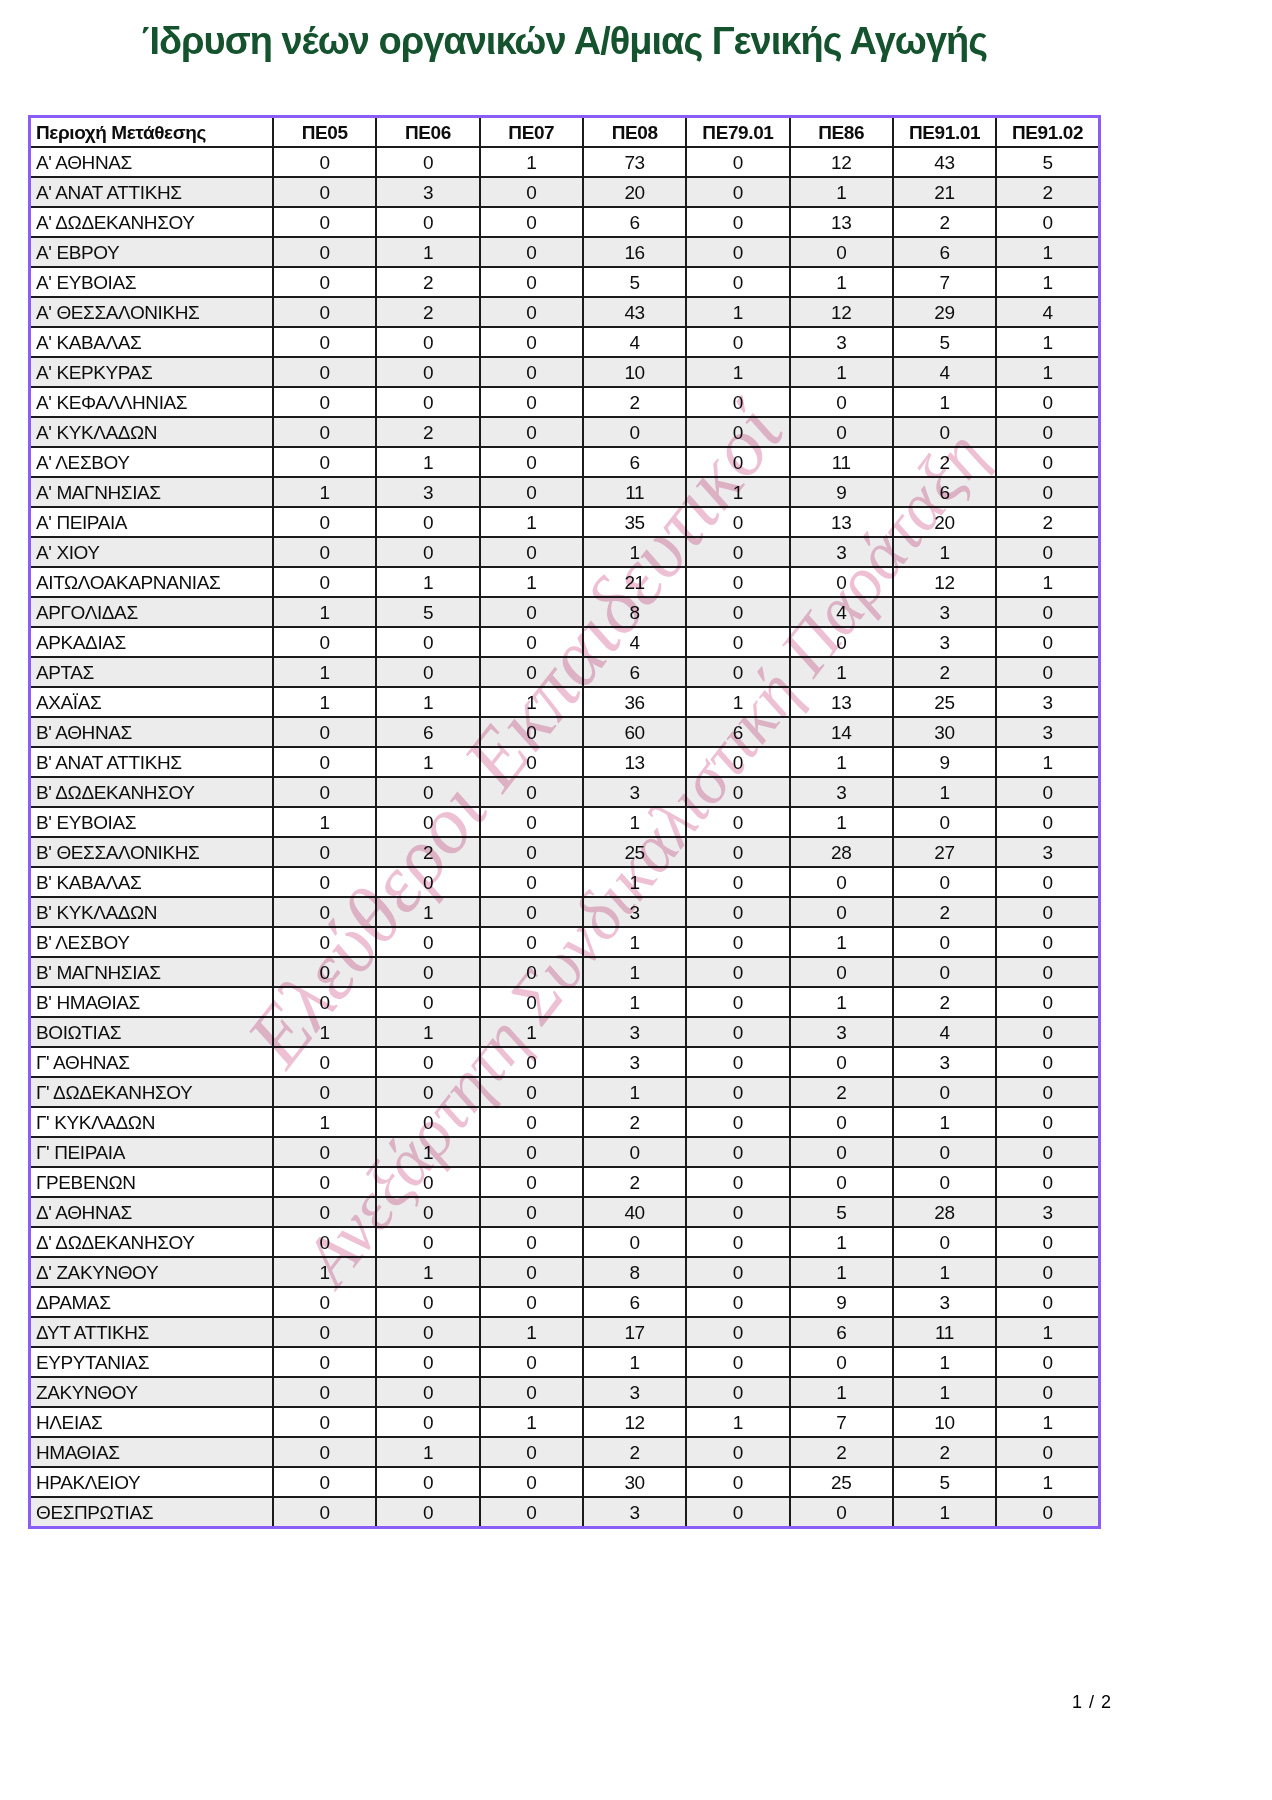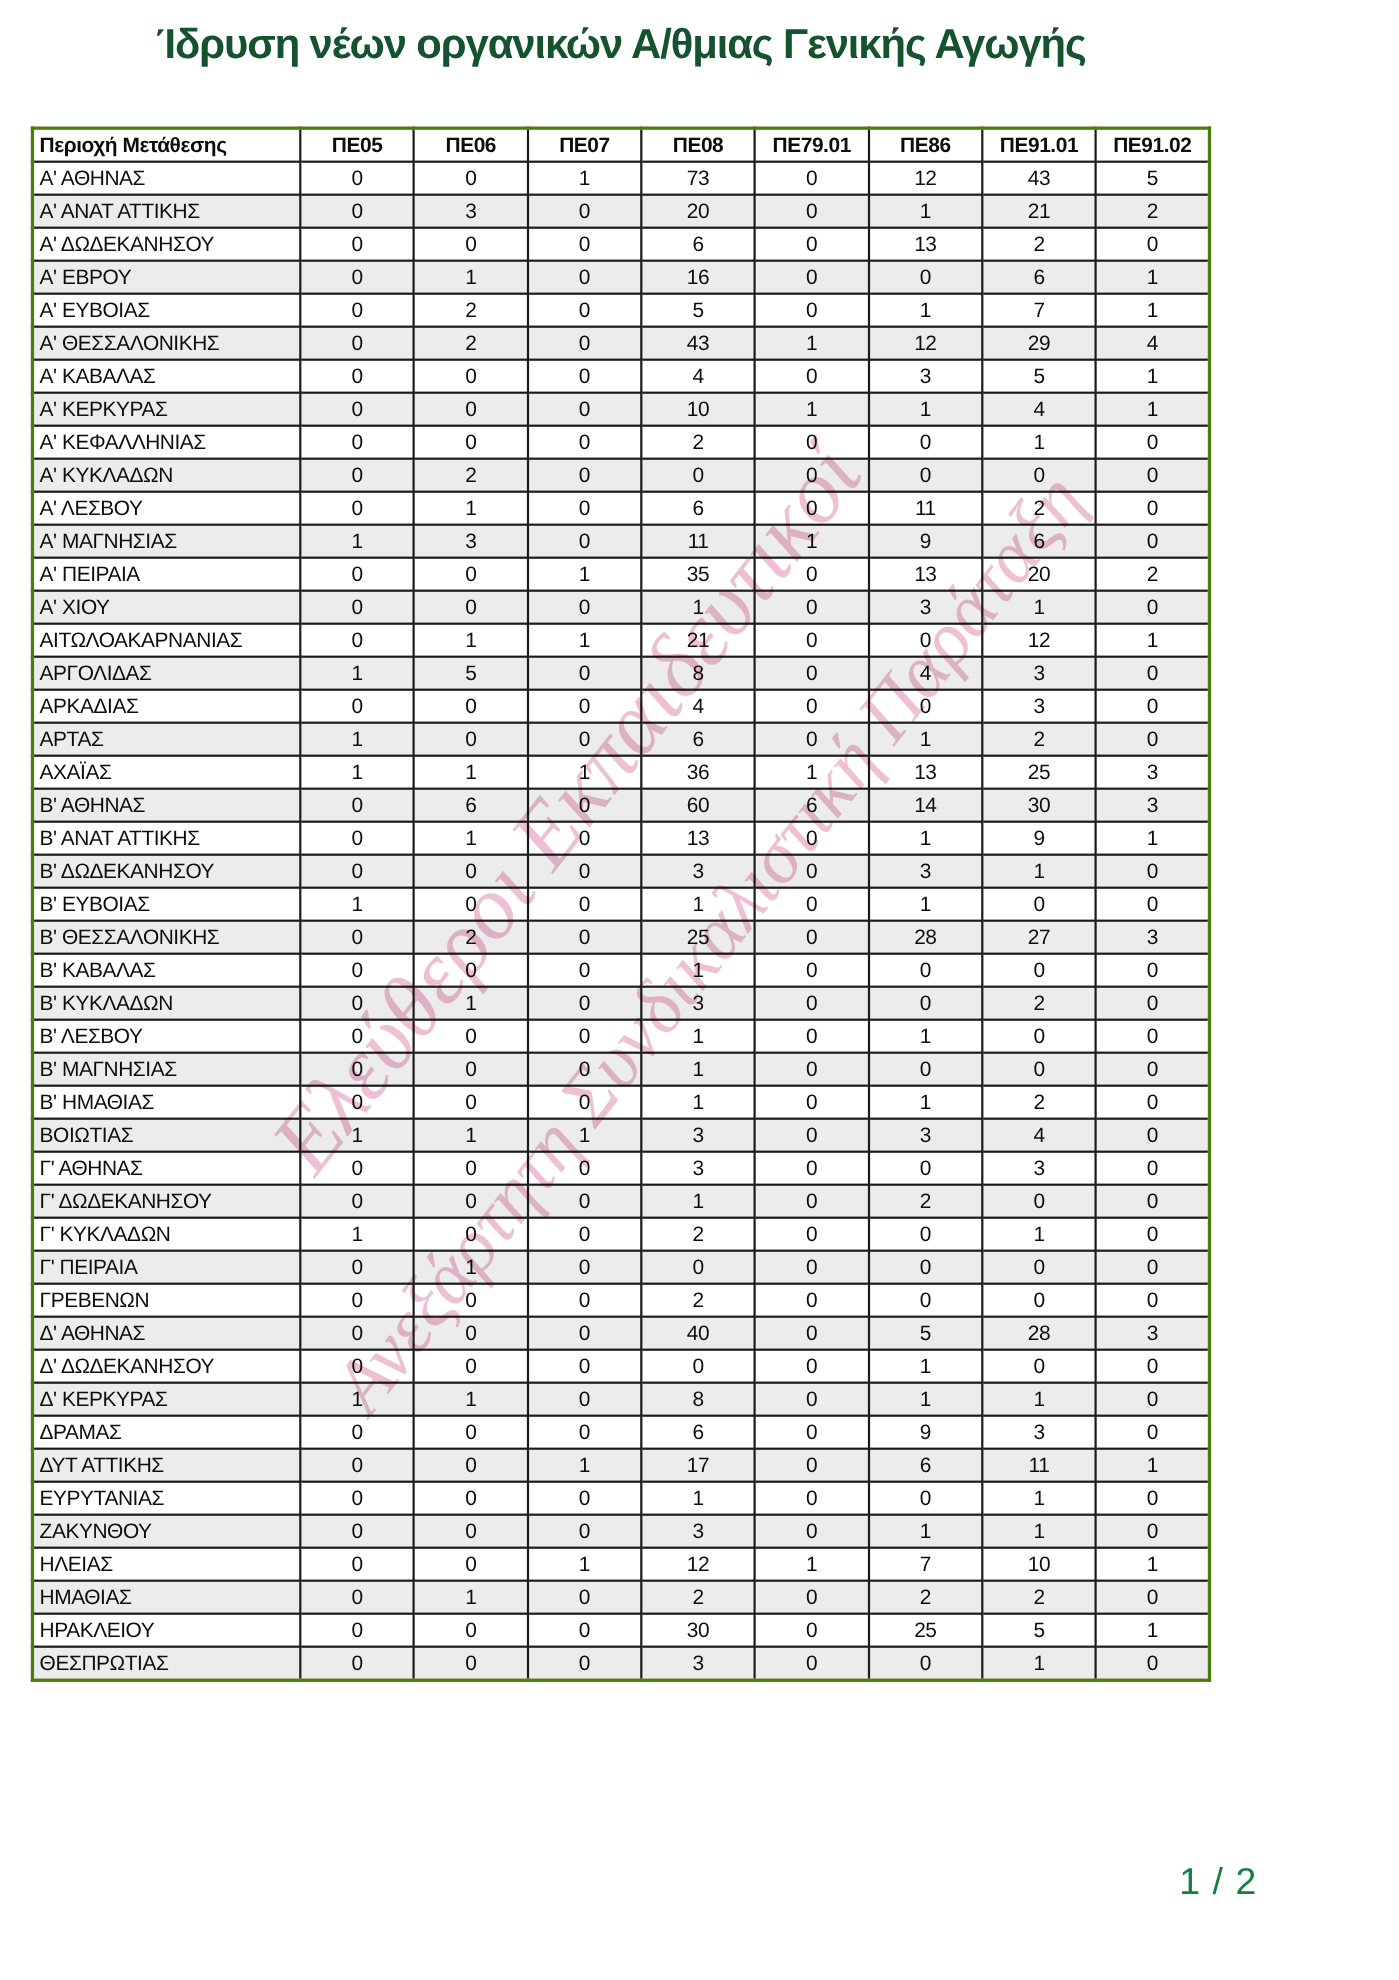--- a/index.html
+++ b/index.html
@@ -7,21 +7,21 @@
     position:relative;width:1272px;height:1800px;background:#ffffff;overflow:hidden;
     font-family:"Liberation Sans", sans-serif;color:#111;
   }
   .title{
     position:absolute;top:20px;left:28px;width:1073px;text-align:center;
     font-size:38px;font-weight:bold;letter-spacing:-1px;color:#14532d;
   }
   table.data{
     position:absolute;top:115px;left:28px;width:1073px;
     border-collapse:collapse;table-layout:fixed;
-    border:3px solid #4d7c0f;
+    border:3px solid #8b5cf6;
   }
   th,td{
     border:2px solid #1b1b1b;height:28px;padding:0 4px;
     font-size:19px;line-height:1;color:#0d0d0d;letter-spacing:-0.4px;
     overflow:hidden;white-space:nowrap;
   }
   th{font-weight:bold;text-align:center;}
   th.region{width:232px;text-align:left;padding-left:5px;}
   td.region{text-align:left;padding-left:5px;}
   td.val{text-align:center;}
@@ -33,21 +33,21 @@
   }
   .wm-line1{
     top:735px;left:515px;font-size:82px;opacity:0.55;
     transform:translate(-50%,-50%) rotate(-52deg);
   }
   .wm-line2{
     top:858px;left:645px;font-size:70px;opacity:0.55;
     transform:translate(-50%,-50%) rotate(-52deg);
   }
   .pagenum{
-    position:absolute;top:1692px;left:1072px;font-size:34px;color:#15803d;letter-spacing:1px;
+    position:absolute;top:1692px;left:1072px;font-size:18px;color:#000000;letter-spacing:1px;
   }
 </style>
 </head>
 <body>
 
 <div class="page">
 
   <div class="title">Ίδρυση νέων οργανικών Α/θμιας Γενικής Αγωγής</div>
 
   <table class="data">
@@ -466,21 +466,21 @@
           <td class="val">0</td>
           <td class="val">0</td>
           <td class="val">0</td>
           <td class="val">0</td>
           <td class="val">0</td>
           <td class="val">1</td>
           <td class="val">0</td>
           <td class="val">0</td>
         </tr>
         <tr>
-          <td class="region">Δ' ΚΕΡΚΥΡΑΣ</td>
+          <td class="region">Δ' ΖΑΚΥΝΘΟΥ</td>
           <td class="val">1</td>
           <td class="val">1</td>
           <td class="val">0</td>
           <td class="val">8</td>
           <td class="val">0</td>
           <td class="val">1</td>
           <td class="val">1</td>
           <td class="val">0</td>
         </tr>
         <tr>

